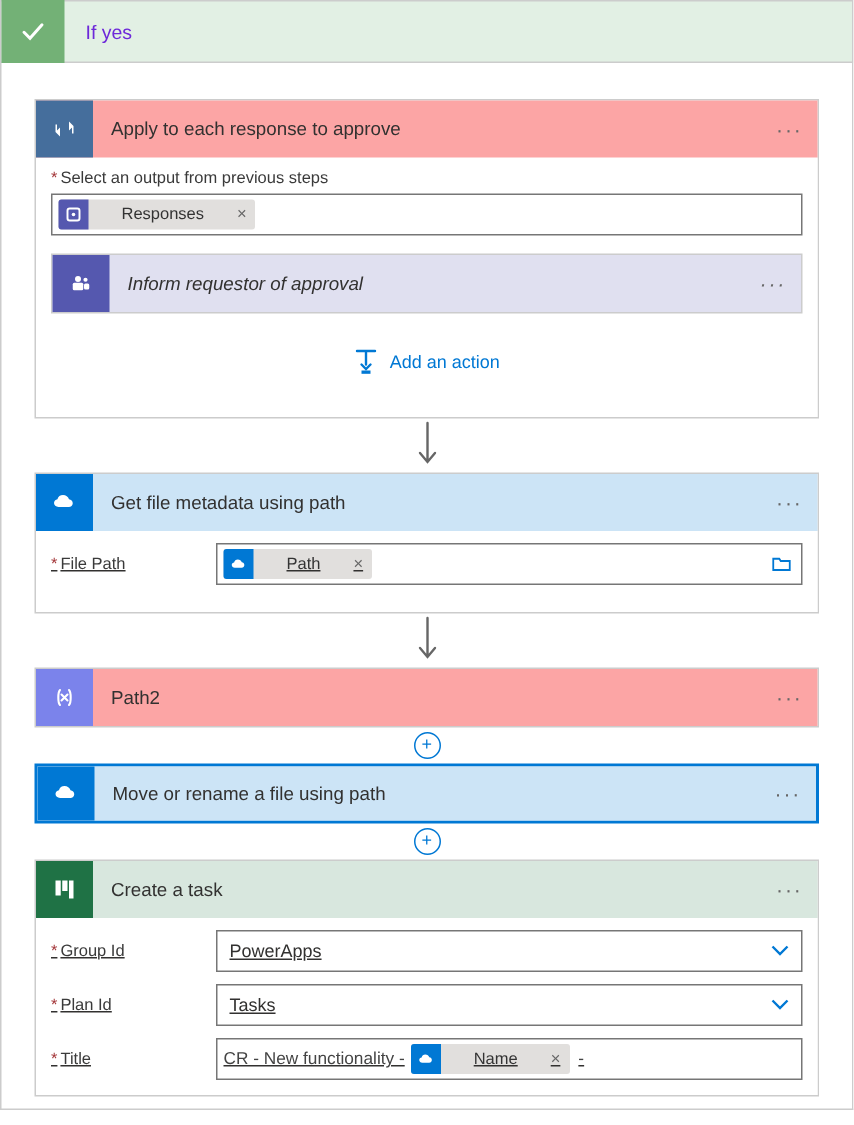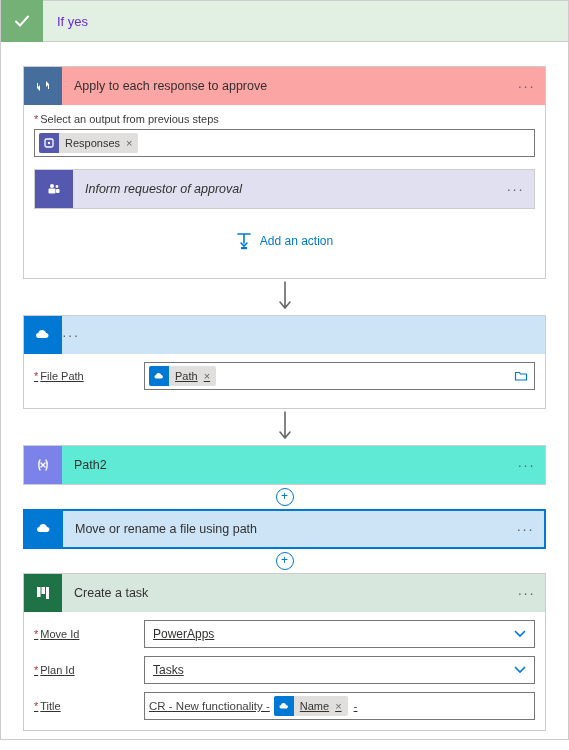--- a/index.html
+++ b/index.html
@@ -67,21 +67,21 @@
     letter-spacing: 1.2px;
     cursor: pointer;
   }
   .bg-blue-dark { background: #456e9c; }
   .hdr-blue-dark { background: #fca5a5; }
   .bg-purple { background: #5558af; }
   .hdr-purple { background: #e0e0f0; }
   .bg-azure { background: #0078d4; }
   .hdr-azure { background: #cce4f6; }
   .bg-violet { background: #7b83eb; }
-  .hdr-violet { background: #5eead4; }
+  .hdr-violet { background: #fca5a5; }
   .bg-green { background: #1f7245; }
   .hdr-green { background: #d8e7de; }
   .card-body {
     padding: 8px 10px 10px 10px;
     background: #fff;
   }
   .field-label {
     font-size: 11px;
     color: #3a3a3a;
     margin-bottom: 4px;
@@ -111,21 +111,21 @@
   .token-icon {
     width: 20px;
     height: 20px;
     display: flex;
     align-items: center;
     justify-content: center;
     border-top-left-radius: 2px;
     border-bottom-left-radius: 2px;
   }
   .token-label {
-    padding: 0 6px;
+    padding: 0 22px;
     color: #333;
   }
   .token-x {
     padding: 0 6px 0 0;
     color: #666;
     cursor: pointer;
     font-size: 11px;
   }
   .nested-action {
     margin-top: 12px;
@@ -278,20 +278,21 @@
       </svg>
   </div>
 
   <div class="action-card">
     <div class="action-header hdr-azure">
       <div class="action-icon bg-azure">
         <svg width="18" height="18" viewBox="0 0 18 18">
             <path d="M5 12c-1.7 0-3-1.1-3-2.6 0-1.3 1-2.3 2.3-2.5C4.7 5 6.2 4 8 4c1.9 0 3.5 1.2 4 2.9 1.4.1 2.5 1.2 2.5 2.6 0 1.4-1.2 2.5-2.6 2.5H5z" fill="#fff"></path>
           </svg>
       </div>
+      <div class="action-title">Get file metadata using path</div>
       <div class="action-menu">···</div>
     </div>
     <div class="card-body">
       <div class="field-row">
         <div class="field-label req">File Path</div>
         <div class="token-input">
           <span class="token">
             <span class="token-icon" style="background:#0078d4">
               <svg width="12" height="12" viewBox="0 0 12 12">
                   <path d="M3.5 8.5c-1.1 0-2-.8-2-1.8 0-.9.7-1.6 1.6-1.7C3.3 3.7 4.3 3 5.5 3c1.3 0 2.4.8 2.7 1.9.9.1 1.7.8 1.7 1.8s-.8 1.8-1.8 1.8H3.5z" fill="#fff"></path>
@@ -355,21 +356,21 @@
             <rect x="3" y="3" width="3.5" height="10" fill="#fff"></rect>
             <rect x="7.5" y="3" width="3.5" height="7" fill="#fff"></rect>
             <rect x="12" y="3" width="3" height="12" fill="#fff"></rect>
           </svg>
       </div>
       <div class="action-title">Create a task</div>
       <div class="action-menu">···</div>
     </div>
     <div class="card-body">
       <div class="field-row">
-        <div class="field-label req">Move Id</div>
+        <div class="field-label req">Group Id</div>
         <div class="select-input">
           <span>PowerApps</span>
           <svg width="12" height="8" viewBox="0 0 12 8">
               <path d="M1 1l5 5 5-5" stroke="#0078d4" stroke-width="1.6" fill="none"></path>
             </svg>
         </div>
       </div>
       <div class="field-row">
         <div class="field-label req">Plan Id</div>
         <div class="select-input">

